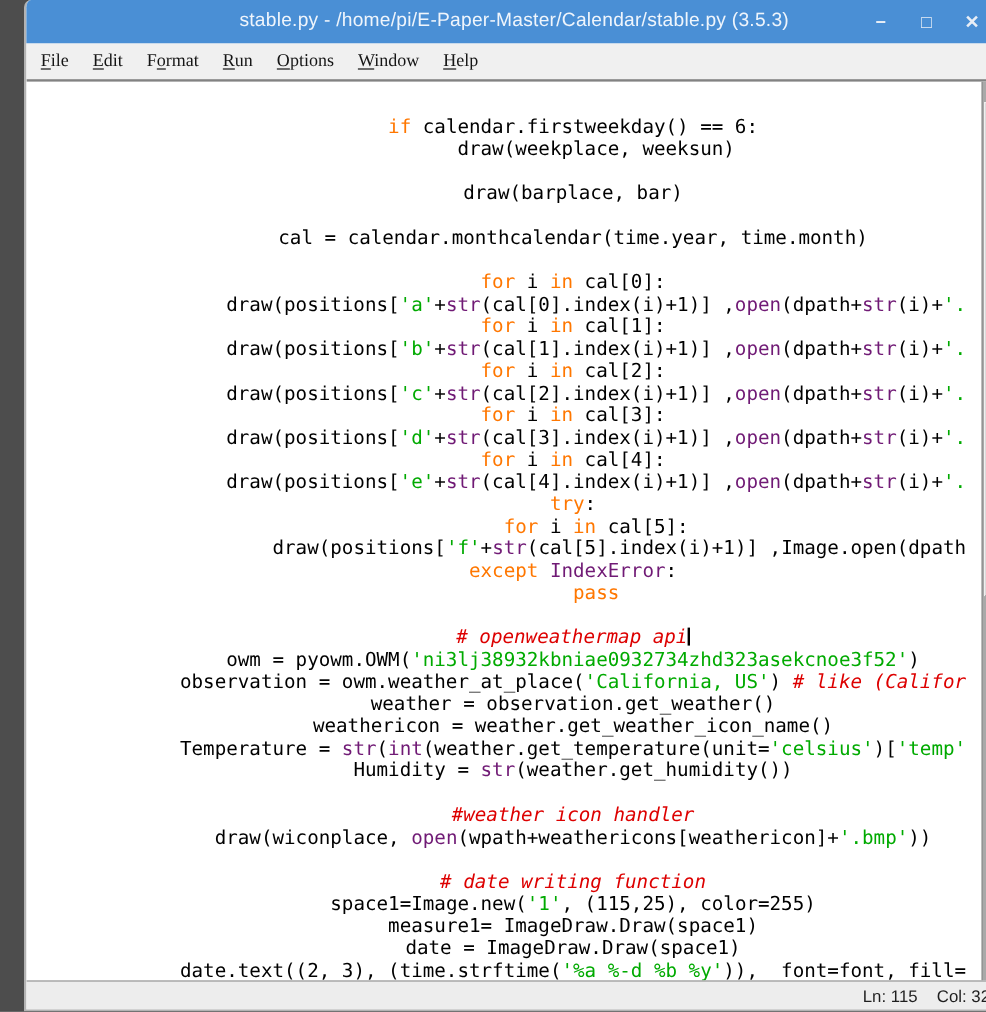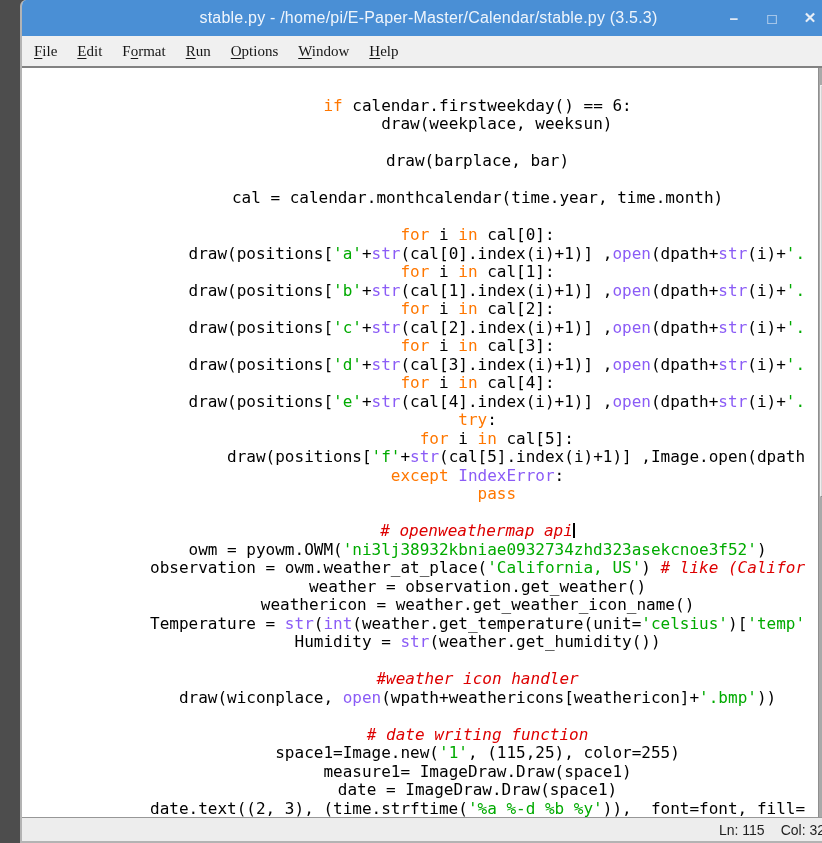--- a/index.html
+++ b/index.html
@@ -33,21 +33,21 @@
   }
   .code{
     flex:1 1 auto;overflow:hidden;white-space:pre;
     padding:10px 0 0 38px;
     font-family:"DejaVu Sans Mono", monospace;
     font-size:16px;line-height:18.5px;color:#000;
   }
   .line{height:18.5px;}
   .k{color:#ff7700;}
   .s{color:#00aa00;}
-  .b{color:#8b5cf6;}
+  .b{color:#701a75;}
   .c{color:#dd0000;font-style:italic;}
   .p{color:#000000;}
   .caret{display:inline-block;width:2px;height:15px;background:#000;vertical-align:-2px;}
   .scrollbar{
     flex:0 0 16px;width:16px;background:#a9a9a9;border-left:1px solid #8f8f8f;
     position:relative;
   }
   .sb-arrow{position:absolute;left:0;width:16px;height:17px;display:flex;align-items:center;justify-content:center;}
   .sb-up{top:0;}
   .sb-down{bottom:0;}

